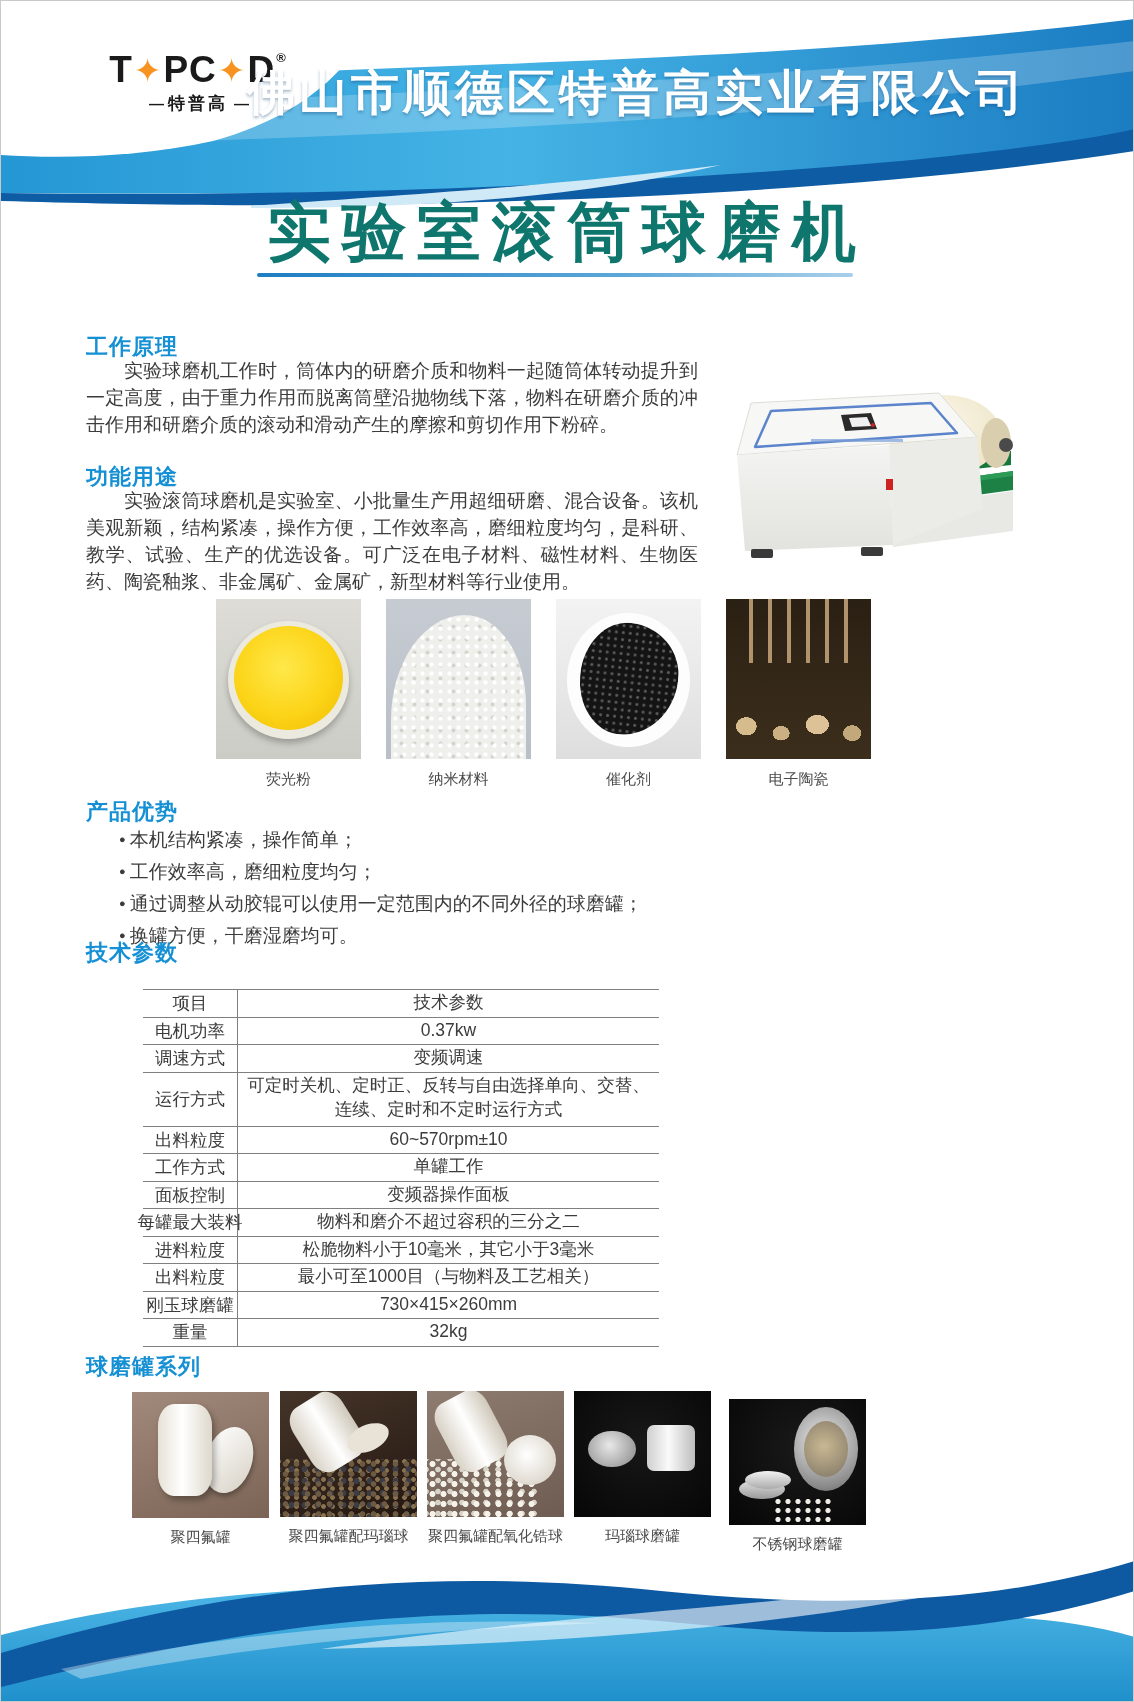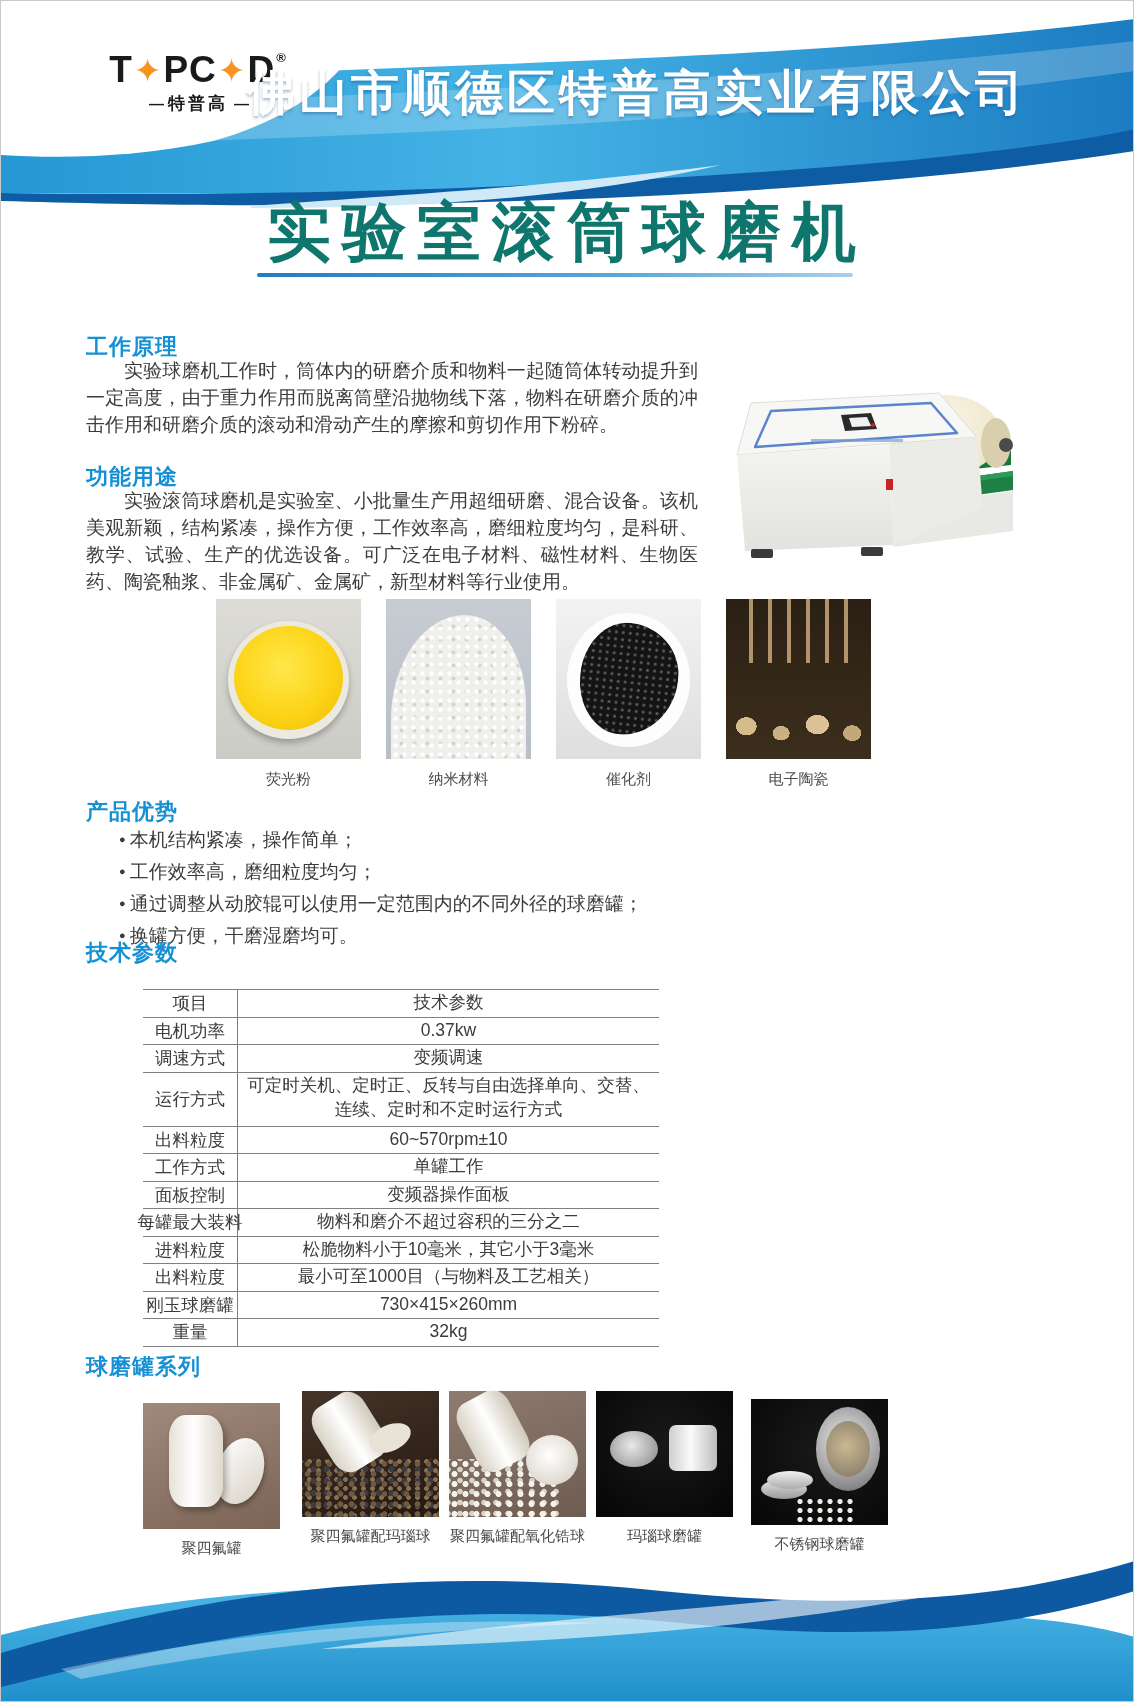--- a/index.html
+++ b/index.html
@@ -339,21 +339,21 @@
       <div class="t-value">730×415×260mm</div>
     </div>
     <div class="t-row">
       <div class="t-label">重量</div>
       <div class="t-value">32kg</div>
     </div>
   </div>
 
   <div class="abs sec-heading jar-head">球磨罐系列</div>
   <div class="abs jars-row">
-    <figure class="jar-fig" style="margin:12px">
+    <figure class="jar-fig" style="margin:1px">
       <div class="jar-img jarbg1">
         <div class="j1-lid"></div>
         <div class="j1-body"></div>
       </div>
       <div class="jar-caption">聚四氟罐</div>
     </figure>
     <figure class="jar-fig" style="margin:0">
       <div class="jar-img jarbg2">
         <div class="j2-spill"></div>
         <div class="j2-body"></div>

